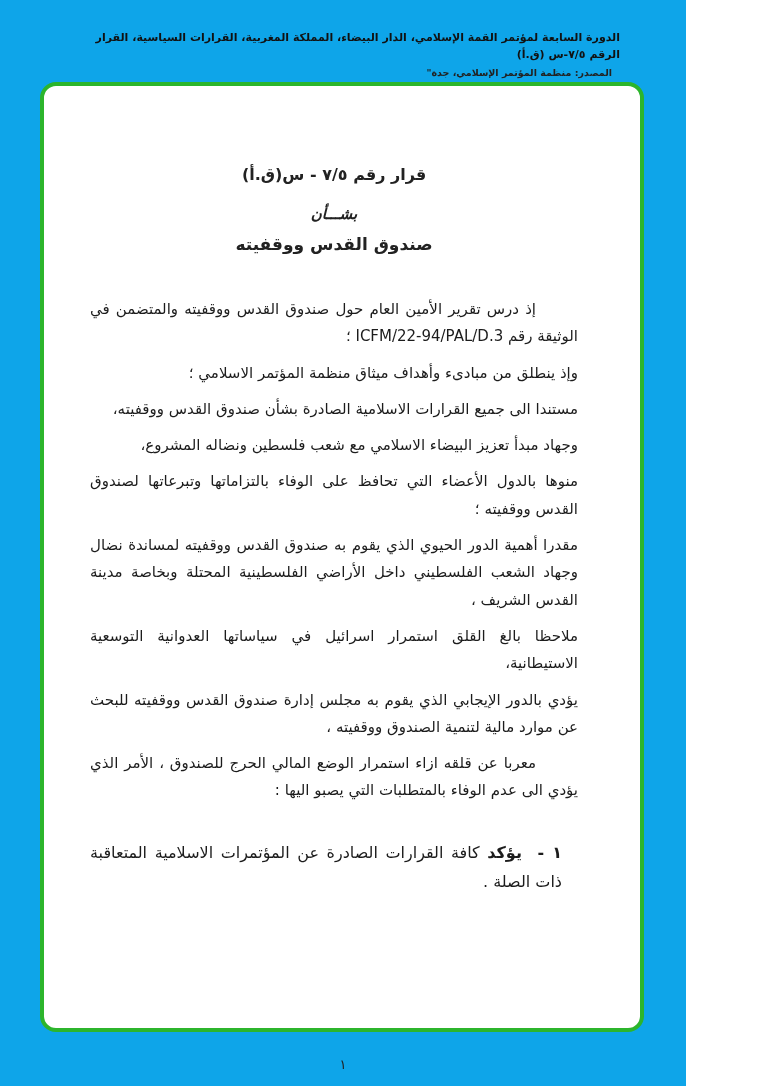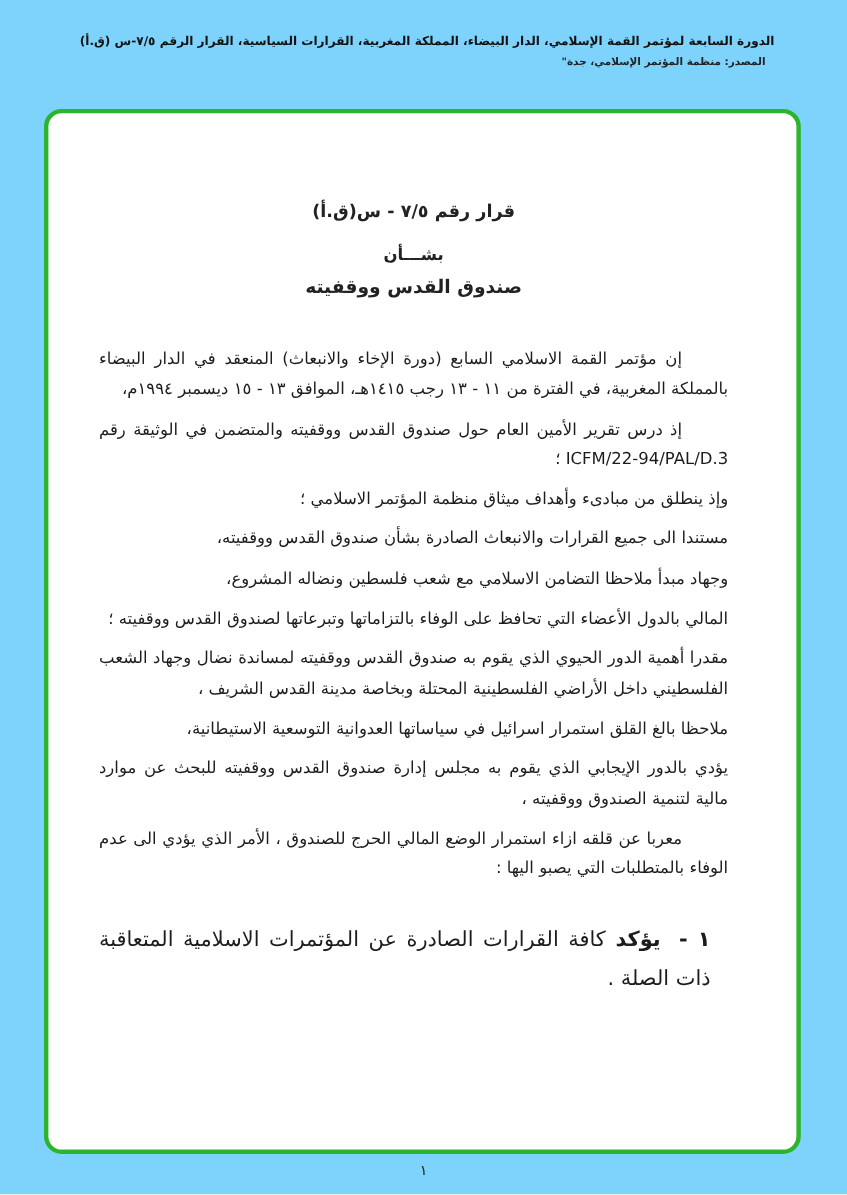--- a/index.html
+++ b/index.html
@@ -4,22 +4,22 @@
 <style>
   * { margin:0; padding:0; box-sizing:border-box; }
   html,body { background:#ffffff; }
   body {
     width:770px; height:1086px;
     font-family:"DejaVu Sans", sans-serif;
     position:relative;
   }
   .sheet {
     position:relative;
-    width:770px; height:1086px;
-    background:#7dd3fc;
+    width:686px; height:1086px;
+    background:#0ea5e9;
     direction:rtl;
     overflow:hidden;
     color:var(--text, #1c1c1c);
   }
   .top-header {
     position:absolute;
     top:30px; right:66px; left:66px;
     text-align:right;
   }
   .header-line1 {
@@ -30,21 +30,21 @@
   }
   .header-line2 {
     font-size:9.5px;
     font-weight:700;
     margin-top:4px;
     padding-right:8px;
     color:#222;
   }
   .doc-frame {
     position:absolute;
-    top:99px; right:42px; left:40px;
+    top:82px; right:42px; left:40px;
     height:950px;
     border:4px solid var(--border-green, #2cb52c);
     border-radius:16px;
     padding:78px 62px 0 46px;
     background:#ffffff;
   }
   .title-block {
     text-align:center;
     margin-bottom:40px;
     color:#222;
@@ -55,38 +55,39 @@
     line-height:22px;
     margin-bottom:18px;
     letter-spacing:1px;
   }
   .title-line2 {
     font-size:15px;
     font-weight:700;
     line-height:21px;
     margin-bottom:8px;
     letter-spacing:2px;
+    font-style:italic;
   }
   .title-line3 {
     font-size:17px;
     font-weight:700;
     line-height:23px;
     letter-spacing:1px;
   }
   .body-text { color:#1c1c1c; }
   .para {
     font-size:15px;
     line-height:1.82;
     text-align:justify;
     margin-bottom:9px;
   }
   .para.indent { text-indent:42px; }
   .lead { font-weight:400; }
   .item {
-    font-size:19px;
+    font-size:16px;
     line-height:1.8;
     margin-top:34px;
     padding-right:16px;
     text-align:justify;
   }
   .item .num { font-weight:700; margin-left:8px; }
   .item .lead { font-weight:700; }
   .page-number {
     position:absolute;
     bottom:14px; left:0; right:0;
@@ -108,47 +109,43 @@
   <div class="doc-frame">
 
     <div class="title-block">
       <div class="title-line1">قرار رقم ٧/٥ - س(ق.أ)</div>
       <div class="title-line2">بشـــأن</div>
       <div class="title-line3">صندوق القدس ووقفيته</div>
     </div>
 
     <div class="body-text">
 
-      <p class="para indent">
-        <strong class="lead"></strong>
-        <span>إن مؤتمر القمة الاسلامي السابع (دورة الإخاء والانبعاث) المنعقد في الدار البيضاء بالمملكة المغربية، في الفترة من ١١ - ١٣ رجب ١٤١٥هـ، الموافق ١٣ - ١٥ ديسمبر ١٩٩٤م،</span>
-      </p>
 
       <p class="para indent">
         <strong class="lead">إذ درس</strong>
         <span>تقرير الأمين العام حول صندوق القدس ووقفيته والمتضمن في الوثيقة رقم ICFM/22-94/PAL/D.3 ؛</span>
       </p>
 
       <p class="para">
         <strong class="lead">وإذ ينطلق</strong>
         <span>من مبادىء وأهداف ميثاق منظمة المؤتمر الاسلامي ؛</span>
       </p>
 
       <p class="para">
         <strong class="lead">مستندا</strong>
-        <span>الى جميع القرارات والانبعاث الصادرة بشأن صندوق القدس ووقفيته،</span>
+        <span>الى جميع القرارات الاسلامية الصادرة بشأن صندوق القدس ووقفيته،</span>
       </p>
 
       <p class="para">
         <strong class="lead">وجهاد</strong>
-        <span>مبدأ ملاحظا التضامن الاسلامي مع شعب فلسطين ونضاله المشروع،</span>
+        <span>مبدأ تعزيز البيضاء الاسلامي مع شعب فلسطين ونضاله المشروع،</span>
       </p>
 
       <p class="para">
-        <strong class="lead">المالي</strong>
+        <strong class="lead">منوها</strong>
         <span>بالدول الأعضاء التي تحافظ على الوفاء بالتزاماتها وتبرعاتها لصندوق القدس ووقفيته ؛</span>
       </p>
 
       <p class="para">
         <strong class="lead">مقدرا</strong>
         <span>أهمية الدور الحيوي الذي يقوم به صندوق القدس ووقفيته لمساندة نضال وجهاد الشعب الفلسطيني داخل الأراضي الفلسطينية المحتلة وبخاصة مدينة القدس الشريف ،</span>
       </p>
 
       <p class="para">
         <strong class="lead">ملاحظا</strong>

